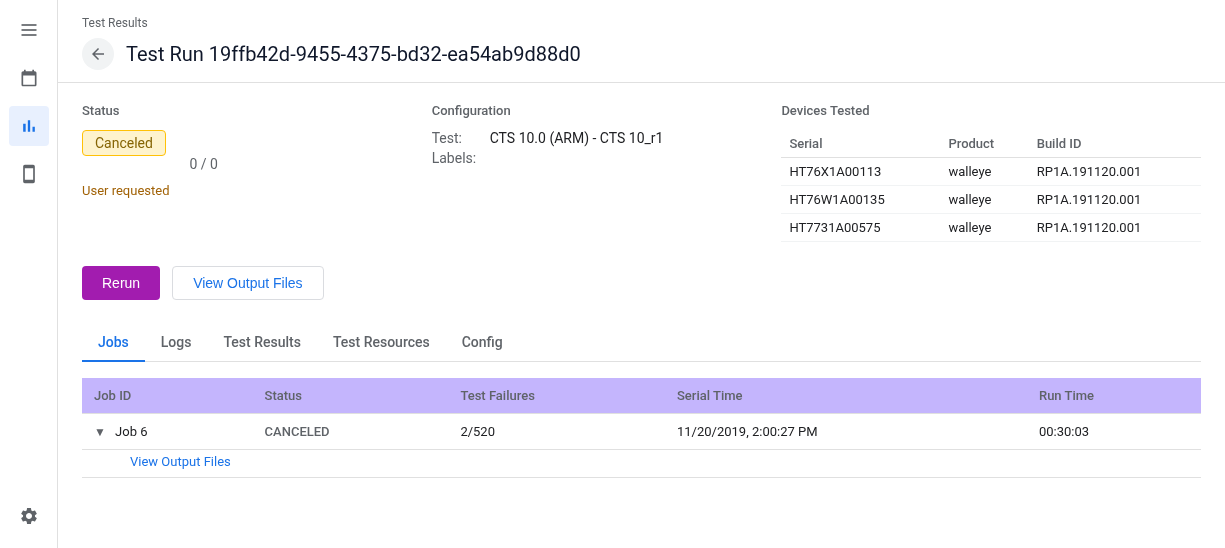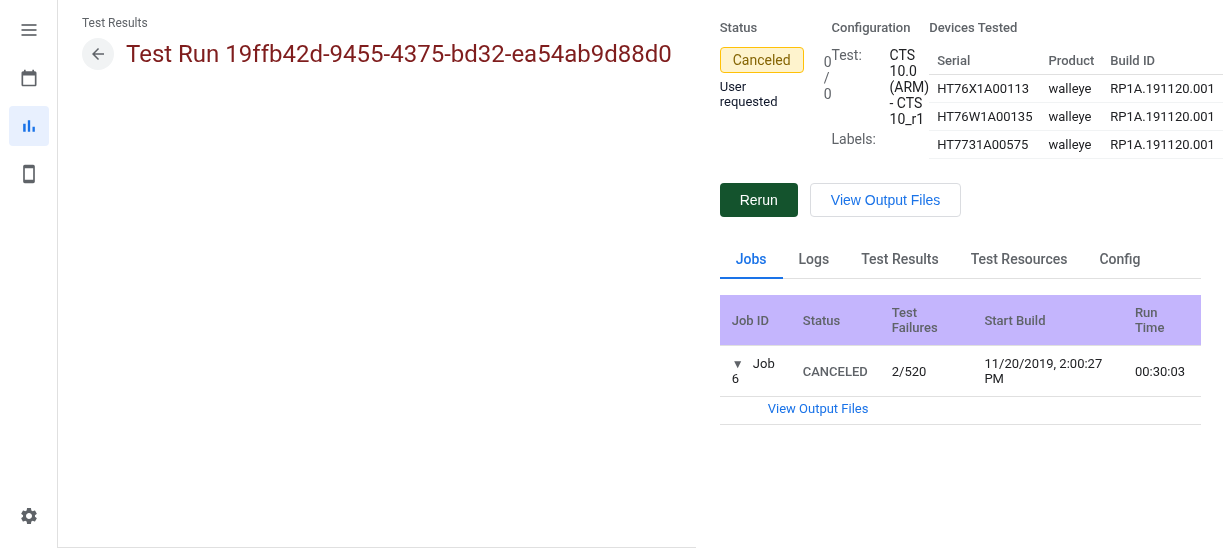--- a/index.html
+++ b/index.html
@@ -33,21 +33,21 @@
     }
     .sidebar-icon.settings {
       margin-top: auto;
       margin-bottom: 12px;
     }
 
     
     .main {
       flex: 1;
       display: flex;
-      flex-direction: row;
+      flex-direction: column;
       overflow: hidden;
     }
 
     
     .header {
       padding: 16px 24px 12px 24px;
       border-bottom: 1px solid #e0e0e0;
     }
     .breadcrumb {
       font-size: 12px;
@@ -67,23 +67,23 @@
       border: none;
       cursor: pointer;
       display: flex;
       align-items: center;
       justify-content: center;
       color: #5f6368;
       font-size: 16px;
       flex-shrink: 0;
     }
     .page-title {
-      font-size: 24px;
+      font-size: 20px;
       font-weight: 400;
-      color: #7f1d1d;
+      color: #0f172a;
     }
 
     
     .content {
       flex: 1;
       overflow-y: auto;
       padding: 20px 24px;
     }
 
     
@@ -108,21 +108,22 @@
       background: #fef3cd;
       color: #856404;
       border: 1px solid #ffc107;
       border-radius: 4px;
       padding: 4px 12px;
       font-size: 14px;
       margin-bottom: 6px;
     }
     .status-sub {
       font-size: 13px;
-      color: #0f172a;
+      color: #a16207;
+      margin-top: 21px;
     }
     .progress-text {
       font-size: 14px;
       color: #5f6368;
       margin-left: 20px;
     }
     .status-row {
       display: flex;
       align-items: center;
       gap: 0;
@@ -165,21 +166,21 @@
       border-bottom: 1px solid #f1f3f4;
     }
 
     
     .actions-row {
       display: flex;
       gap: 12px;
       margin-bottom: 24px;
     }
     .btn-primary {
-      background: #14532d;
+      background: #a21caf;
       color: #fff;
       border: none;
       border-radius: 4px;
       padding: 8px 20px;
       font-size: 14px;
       cursor: pointer;
       font-weight: 500;
     }
     .btn-secondary {
       background: #fff;
@@ -376,21 +377,21 @@
         <div class="tab">Test Resources</div>
         <div class="tab">Config</div>
       </div>
 
     <table class="jobs-table">
       <thead>
         <tr>
           <th>Job ID</th>
           <th>Status</th>
           <th>Test Failures</th>
-          <th>Start Build</th>
+          <th>Serial Time</th>
           <th>Run Time</th>
         </tr>
       </thead>
       <tbody id="jobs-tbody">
       <tr>
     <td>
       <span class="expand-icon">▼</span>
       Job 6
     </td>
     <td><span class="status-canceled">CANCELED</span></td>

